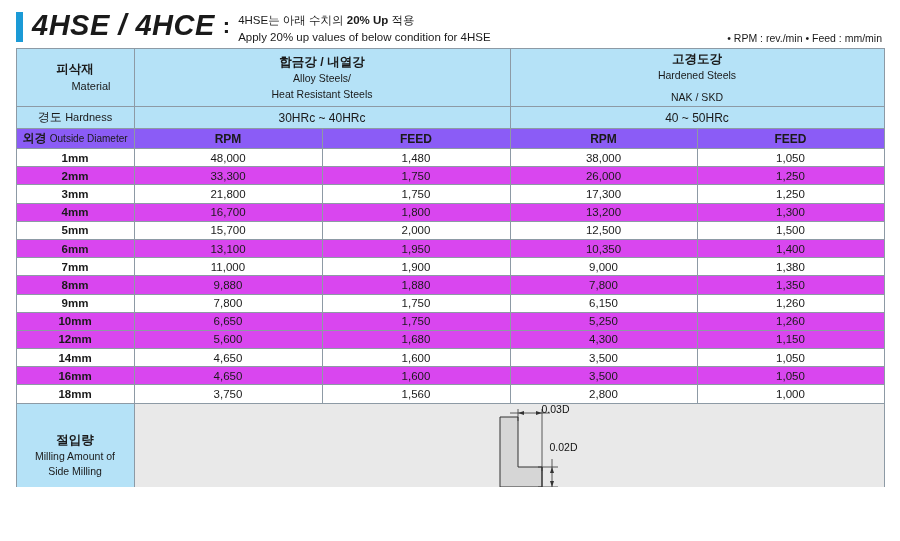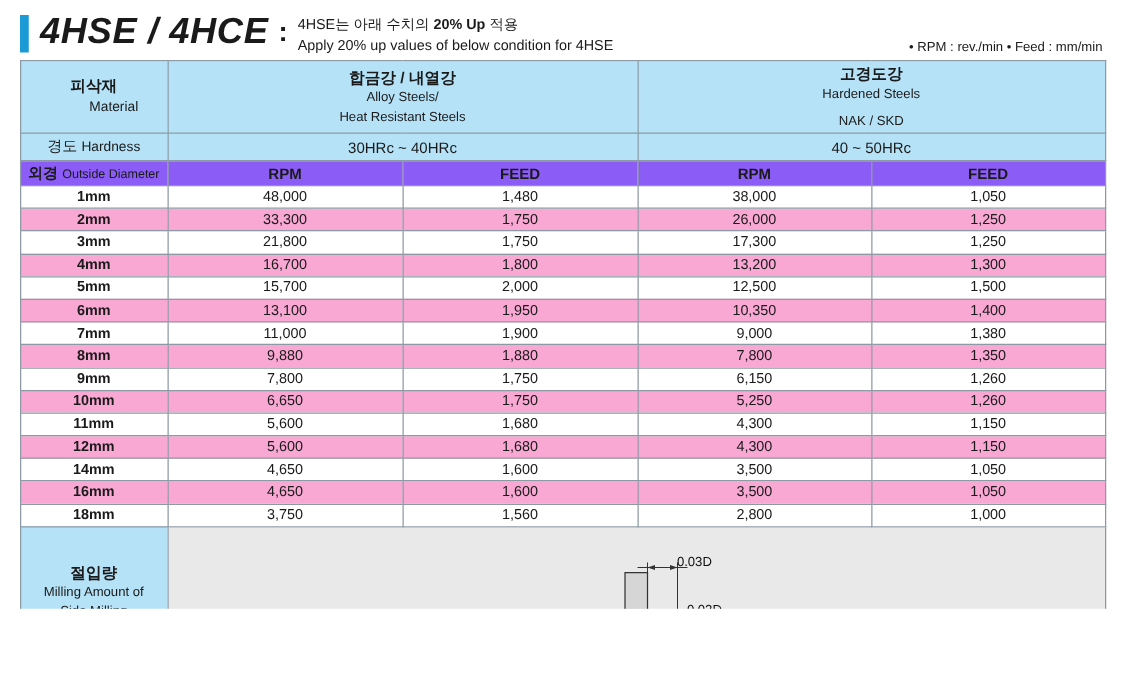--- a/index.html
+++ b/index.html
@@ -112,21 +112,21 @@
   .od-label .en { font-size: 10px; font-weight: normal; }
 
   tr.data td {
     height: 18.2px;
     font-size: 11.5px;
     text-align: center;
   }
   tr.data td.dia { font-weight: bold; font-size: 11.5px; }
   tr.data.alt td { background: #eef6fb; }
   tr.data td { background: #ffffff; }
-  tr.data.alt td { background: #f9a8d4; }
+  tr.data.alt td { background: #d946ef; }
 
   
   .footer-label {
     background: #b5e2f7;
     height: 104px;
     font-size: 12px;
     line-height: 1.4;
   }
   .footer-label .kr { font-weight: bold; font-size: 12.5px; }
   .footer-label .en { font-size: 10.5px; }
@@ -137,21 +137,21 @@
     position: relative;
   }
 
   
   .diagram-wrap {
     position: relative;
     width: 100%; height: 100%;
   }
   .dg {
     position: absolute;
-    left: 345px; top: 24px;
+    left: 345px; top: 1px;
     width: 230px; height: 90px;
   }
   .dg svg { display: block; }
   .dg-label {
     position: absolute;
     font-size: 10.5px;
     color: #111;
     white-space: nowrap;
   }
   .lbl-003 { left: 62px; top: -2px; }
@@ -287,27 +287,20 @@
           <td>6,150</td>
           <td>1,260</td>
         </tr>
         <tr class="data alt">
           <td class="dia">10mm</td>
           <td>6,650</td>
           <td>1,750</td>
           <td>5,250</td>
           <td>1,260</td>
         </tr>
-        <tr class="data">
-          <td class="dia">11mm</td>
-          <td>5,600</td>
-          <td>1,680</td>
-          <td>4,300</td>
-          <td>1,150</td>
-        </tr>
         <tr class="data alt">
           <td class="dia">12mm</td>
           <td>5,600</td>
           <td>1,680</td>
           <td>4,300</td>
           <td>1,150</td>
         </tr>
         <tr class="data">
           <td class="dia">14mm</td>
           <td>4,650</td>

